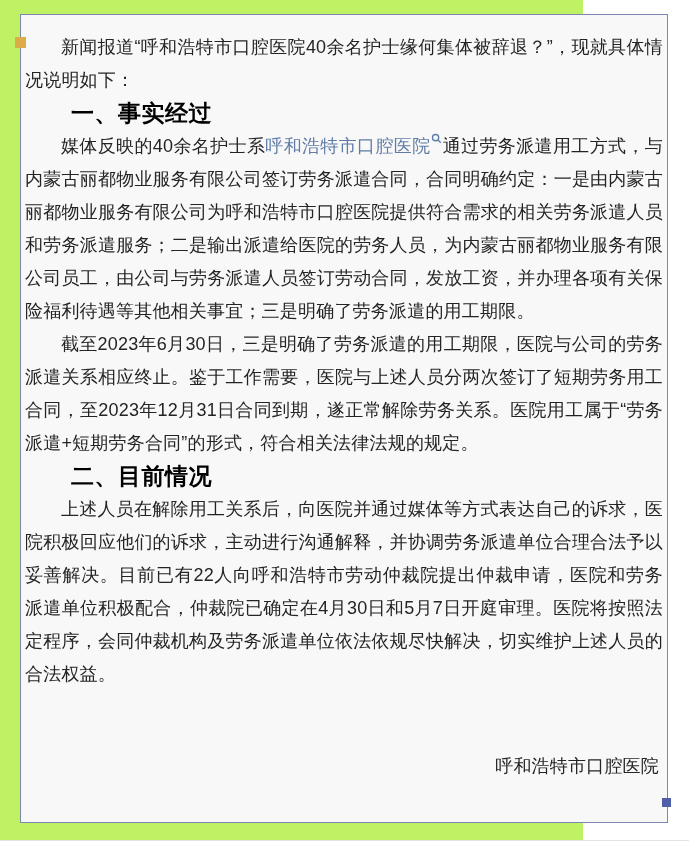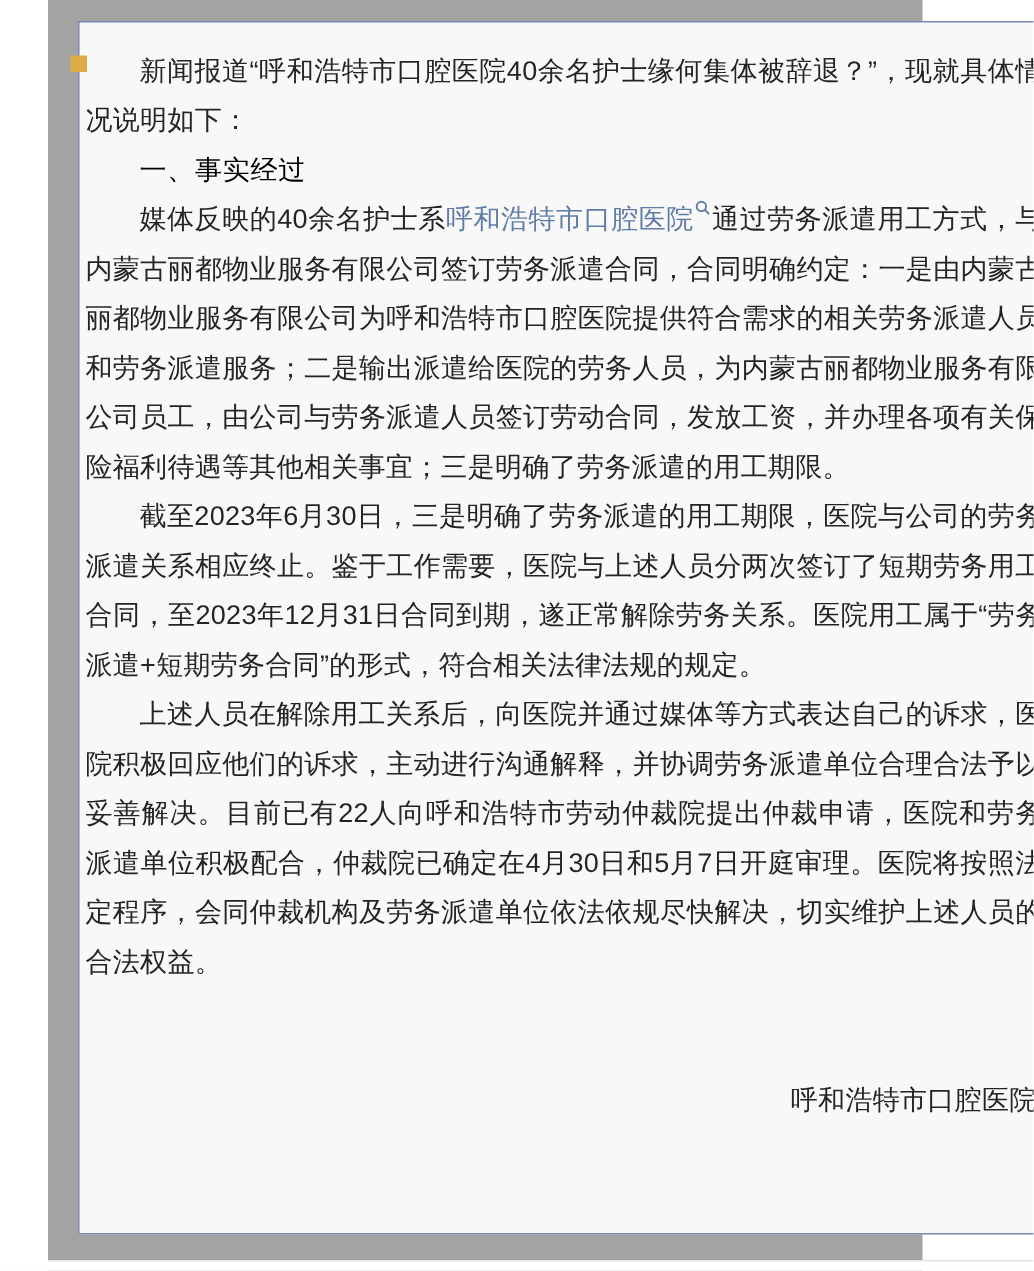--- a/index.html
+++ b/index.html
@@ -5,22 +5,21 @@
   * { margin: 0; padding: 0; box-sizing: border-box; }
   html, body {
     width: 689px; height: 847px;
     background: #ffffff;
     font-family: "Liberation Sans", sans-serif;
     overflow: hidden;
   }
   .page {
     position: relative;
     width: 583px; height: 847px;
-    background: #a3a3a3;
-    margin-left: 32px;
+    background: #bef264;
   }
   .doc-box {
     position: absolute;
     left: 20px; top: 14px;
     width: 648px; height: 809px;
     border: 1px solid #7d85b3;
     background: #f8f8f8;
     padding: 16px 4px 0 4px;
   }
   .marker-gold {
@@ -38,23 +37,23 @@
   .para {
     font-size: 18px;
     line-height: 33px;
     color: #242424;
     text-indent: 2em;
     text-align: justify;
     word-break: break-all;
     letter-spacing: 0.2px;
   }
   .heading {
-    font-size: 18px;
+    font-size: 23px;
     line-height: 33px;
-    font-weight: normal;
+    font-weight: bold;
     color: #000000;
     text-indent: 2em;
     letter-spacing: 0.5px;
   }
   .entity-link {
     color: #5f7ca6;
     text-decoration: none;
     cursor: pointer;
   }
   .search-sup {
@@ -94,20 +93,21 @@
 
     <h2 class="heading">一、事实经过</h2>
 
     <p class="para"><span>媒体反映的40余名护士系</span><a class="entity-link"><span>呼和浩特市口腔医院</span><svg class="search-sup" viewBox="0 0 12 13">
             <circle cx="5" cy="5" r="3.4" fill="none" stroke="#5f7ca6" stroke-width="1.4"></circle>
             <line x1="7.6" y1="7.6" x2="10.6" y2="10.6" stroke="#5f7ca6" stroke-width="1.4"></line>
           </svg></a><span>通过劳务派遣用工方式，与内蒙古丽都物业服务有限公司签订劳务派遣合同，合同明确约定：一是由内蒙古丽都物业服务有限公司为呼和浩特市口腔医院提供符合需求的相关劳务派遣人员和劳务派遣服务；二是输出派遣给医院的劳务人员，为内蒙古丽都物业服务有限公司员工，由公司与劳务派遣人员签订劳动合同，发放工资，并办理各项有关保险福利待遇等其他相关事宜；三是明确了劳务派遣的用工期限。</span></p>
 
     <p class="para">截至2023年6月30日，三是明确了劳务派遣的用工期限，医院与公司的劳务派遣关系相应终止。鉴于工作需要，医院与上述人员分两次签订了短期劳务用工合同，至2023年12月31日合同到期，遂正常解除劳务关系。医院用工属于“劳务派遣+短期劳务合同”的形式，符合相关法律法规的规定。</p>
 
+    <h2 class="heading">二、目前情况</h2>
 
     <p class="para">上述人员在解除用工关系后，向医院并通过媒体等方式表达自己的诉求，医院积极回应他们的诉求，主动进行沟通解释，并协调劳务派遣单位合理合法予以妥善解决。目前已有22人向呼和浩特市劳动仲裁院提出仲裁申请，医院和劳务派遣单位积极配合，仲裁院已确定在4月30日和5月7日开庭审理。医院将按照法定程序，会同仲裁机构及劳务派遣单位依法依规尽快解决，切实维护上述人员的合法权益。</p>
 
     <div class="sign-block">
       <p class="sign-line">呼和浩特市口腔医院</p>
     </div>
 
     <span class="end-marker"></span>
   </div>
 

